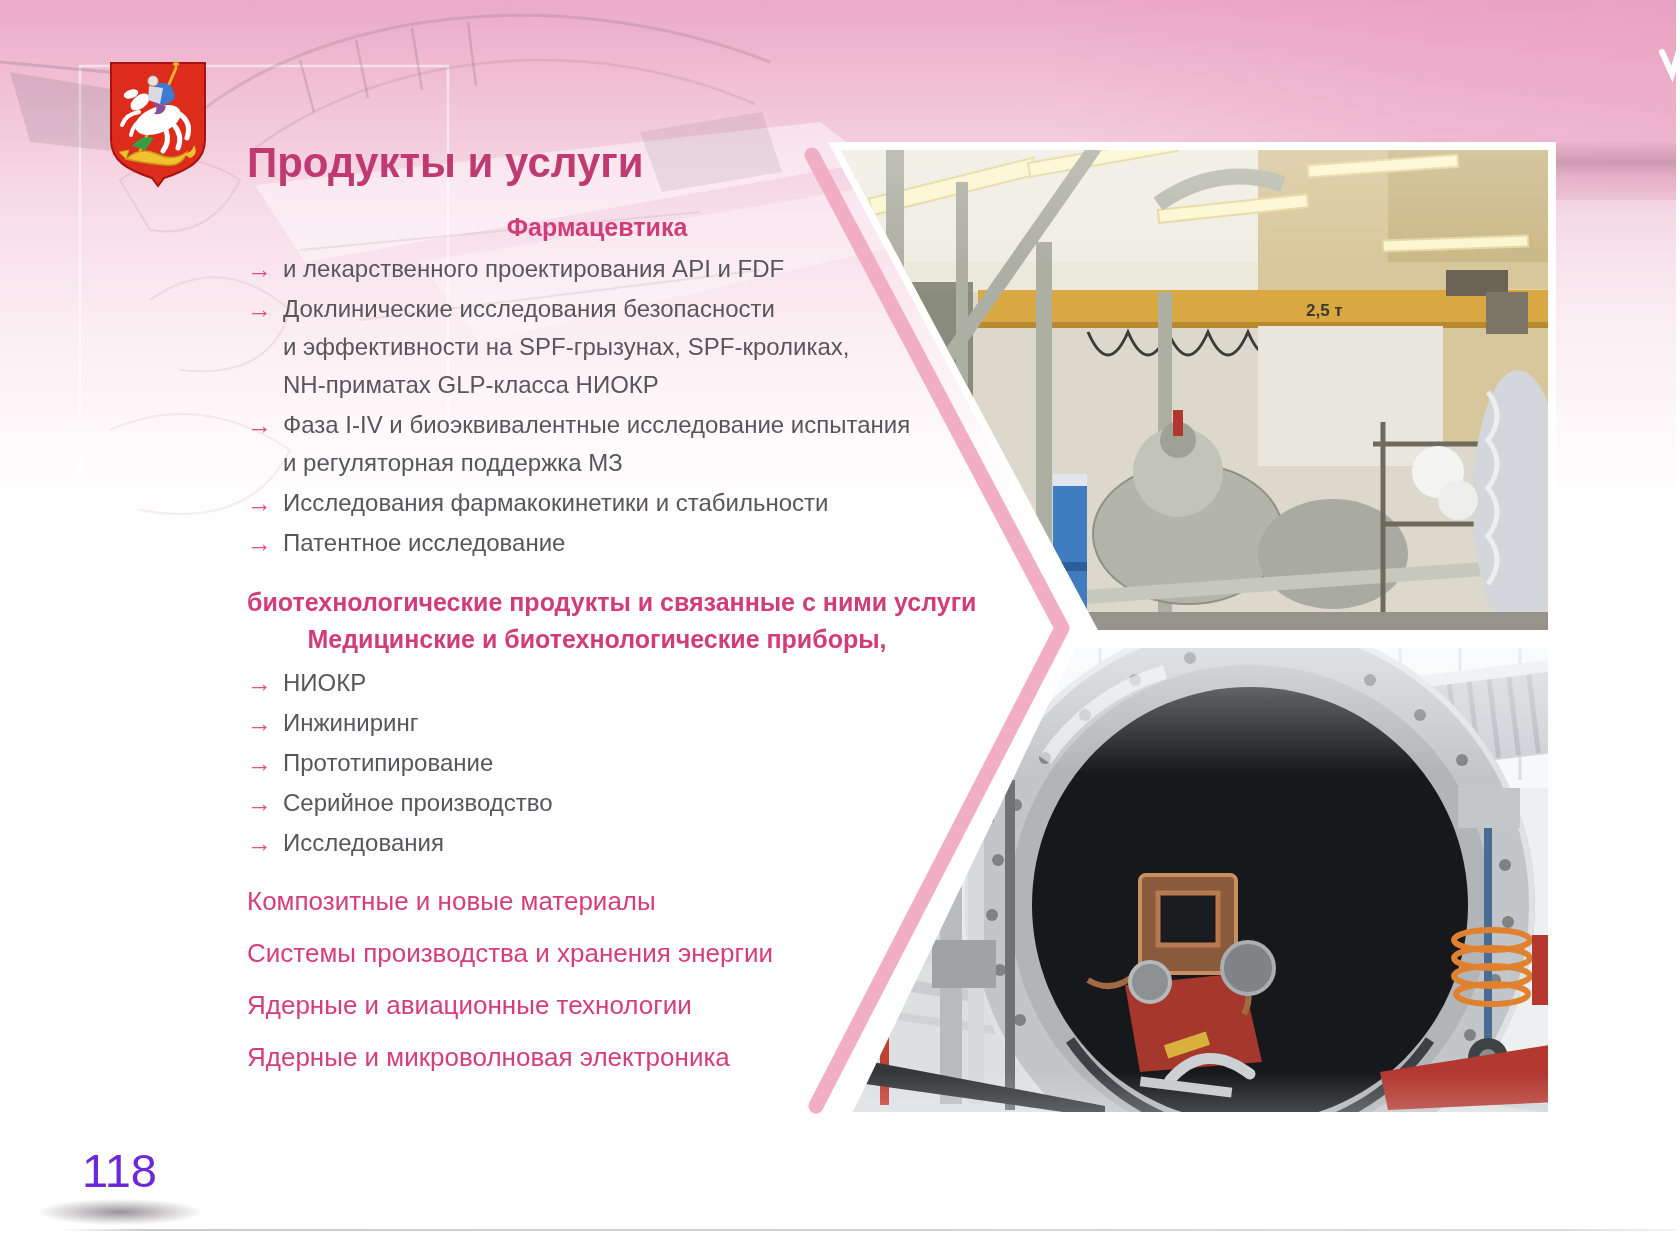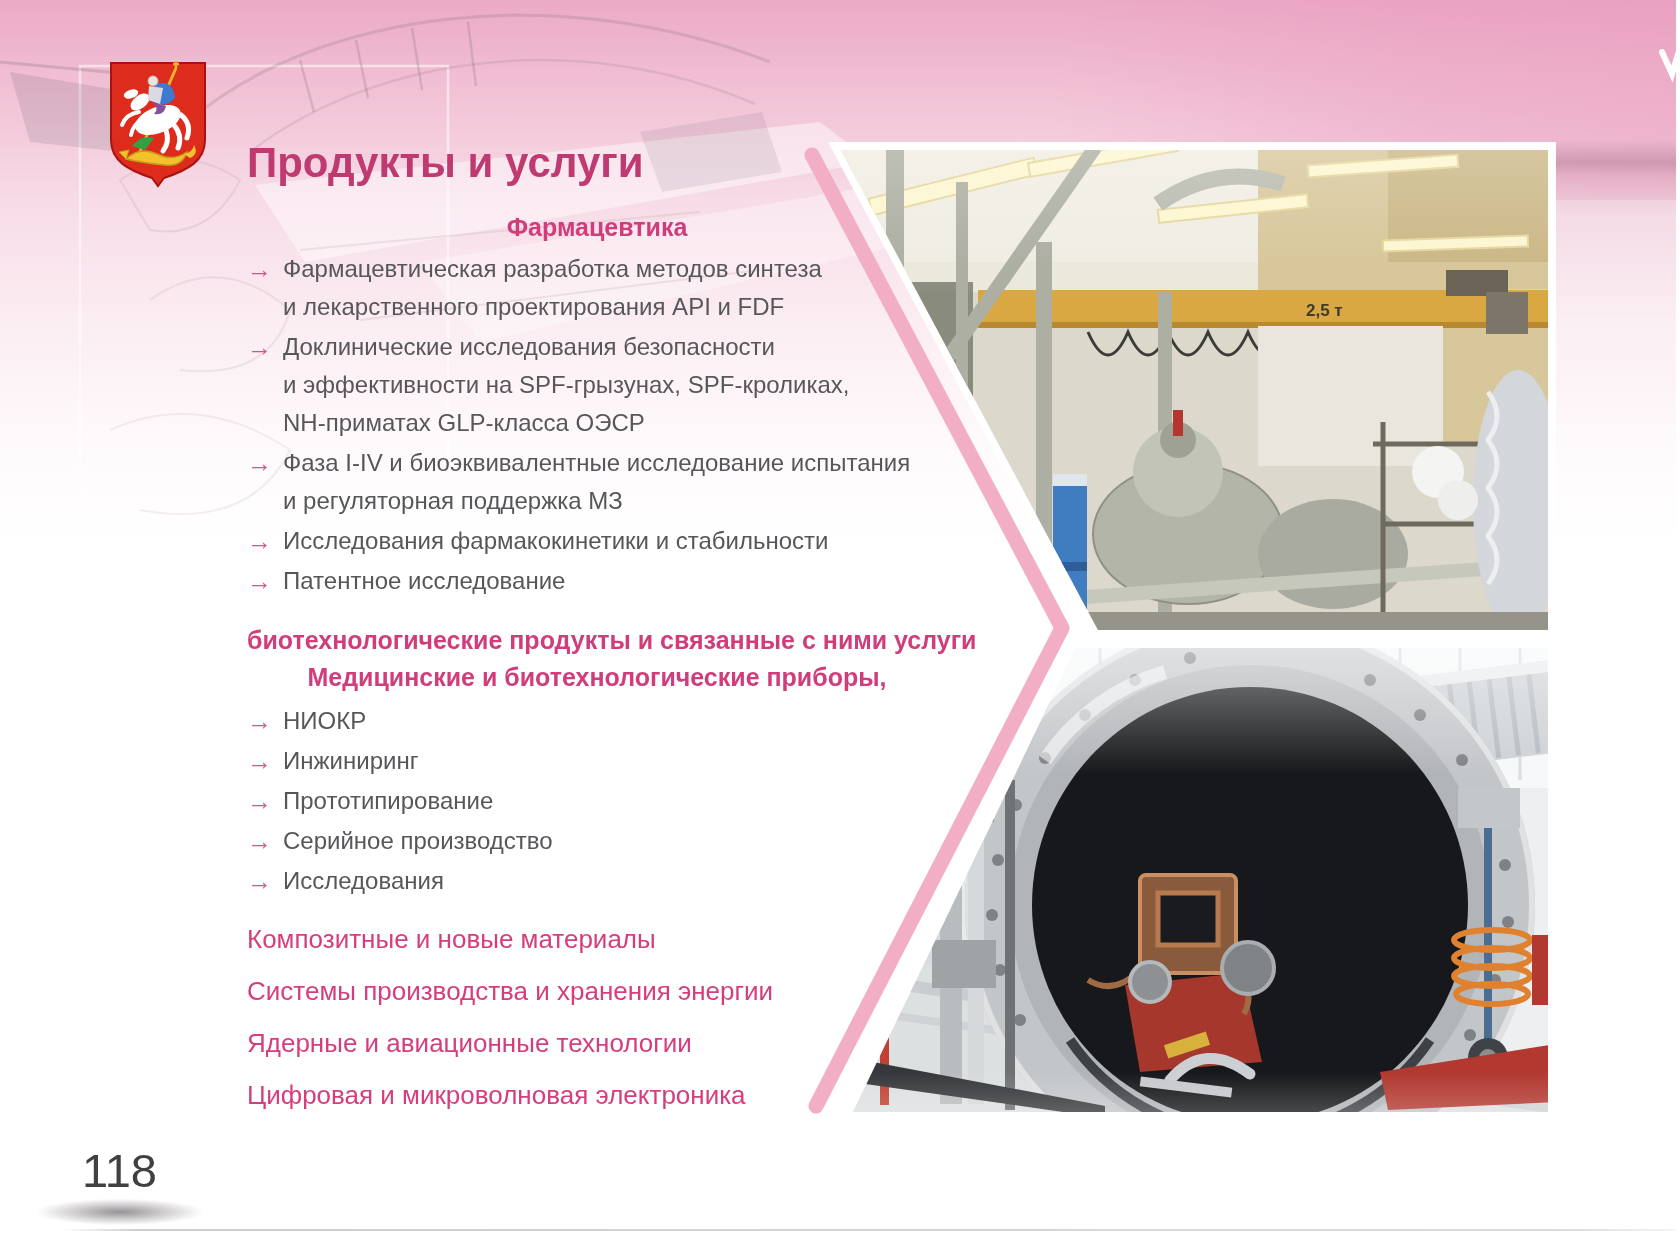--- a/index.html
+++ b/index.html
@@ -29,21 +29,21 @@
   .photo-top .ph-inner{position:absolute;inset:0;
     clip-path:polygon(13px 8px,720px 8px,720px 488px,270px 488px);}
   .photo-bottom{left:840px;top:640px;width:716px;height:480px;
     clip-path:polygon(232px 0px,716px 0px,716px 480px,0px 480px);}
   .photo-bottom .ph-inner{position:absolute;inset:0;
     clip-path:polygon(236px 8px,708px 8px,708px 472px,13px 472px);}
   .ph-inner svg{display:block;}
   
   .overlay-svg{position:absolute;left:0;top:0;pointer-events:none;}
   .page-number{position:absolute;left:82px;top:1146px;font-size:47px;line-height:50px;
-    color:#404040;font-weight:400;}
+    color:#6d28d9;font-weight:400;}
   .page-shadow{position:absolute;left:38px;top:1199px;width:164px;height:26px;
     background:radial-gradient(ellipse at center,rgba(66,58,64,0.55) 0%,rgba(66,58,64,0.20) 45%,rgba(66,58,64,0) 72%);}
   .bottom-line{position:absolute;left:60px;top:1229px;width:1620px;height:2px;
     background:linear-gradient(90deg,rgba(150,140,146,0) 0%,rgba(150,140,146,0.45) 5%,rgba(150,140,146,0.32) 93%,rgba(150,140,146,0.08) 100%);}
 </style>
 </head>
 <body>
 
 <div class="slide">
 
@@ -255,30 +255,29 @@
   </div>
 
   <div class="text-col">
     <h1 class="title">Продукты и услуги</h1>
 
     <div class="h2">Фармацевтика</div>
 
     <div class="item">
       <span class="arrow">→</span>
       <div class="lines">
-        <div>Фармацевтическая разработка методов синтеза</div>
         <div>и лекарственного проектирования API и FDF</div>
       </div>
     </div>
     <div class="item">
       <span class="arrow">→</span>
       <div class="lines">
         <div>Доклинические исследования безопасности</div>
         <div>и эффективности на SPF-грызунах, SPF-кроликах,</div>
-        <div>NH-приматах GLP-класса ОЭСР</div>
+        <div>NH-приматах GLP-класса НИОКР</div>
       </div>
     </div>
     <div class="item">
       <span class="arrow">→</span>
       <div class="lines">
         <div>Фаза I-IV и биоэквивалентные исследование испытания</div>
         <div>и регуляторная поддержка МЗ</div>
       </div>
     </div>
     <div class="item">
@@ -317,21 +316,21 @@
     </div>
     <div class="item">
       <span class="arrow">→</span>
       <div class="lines">Исследования</div>
     </div>
 
     <div class="cats">
       <div class="cat">Композитные и новые материалы</div>
       <div class="cat">Системы производства и хранения энергии</div>
       <div class="cat">Ядерные и авиационные технологии</div>
-      <div class="cat">Цифровая и микроволновая электроника</div>
+      <div class="cat">Ядерные и микроволновая электроника</div>
     </div>
   </div>
 
   <div class="page-number">118</div>
   <div class="page-shadow"></div>
   <div class="bottom-line"></div>
 
 </div>
 
 </body></html>

